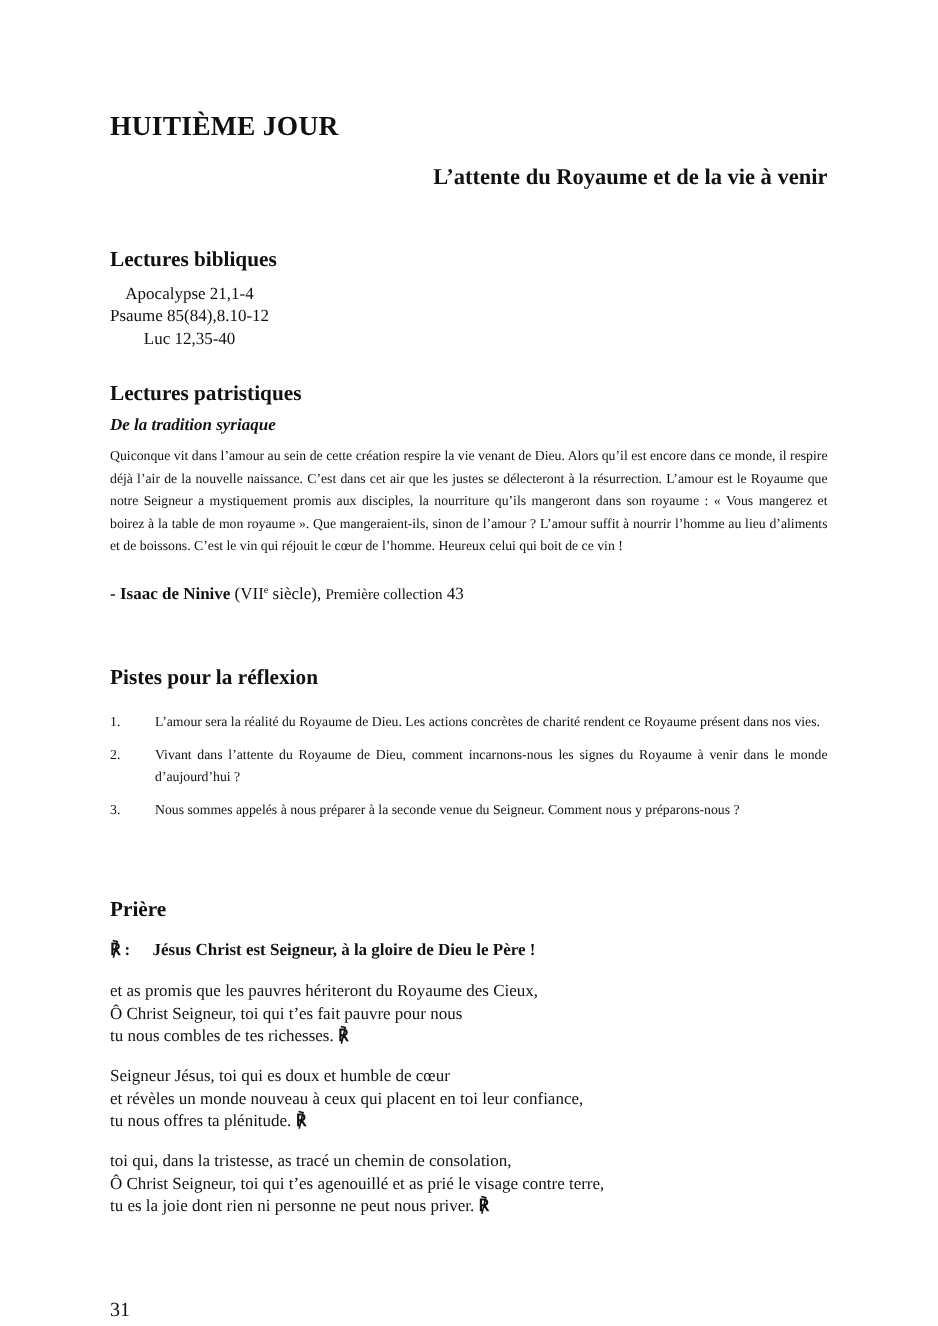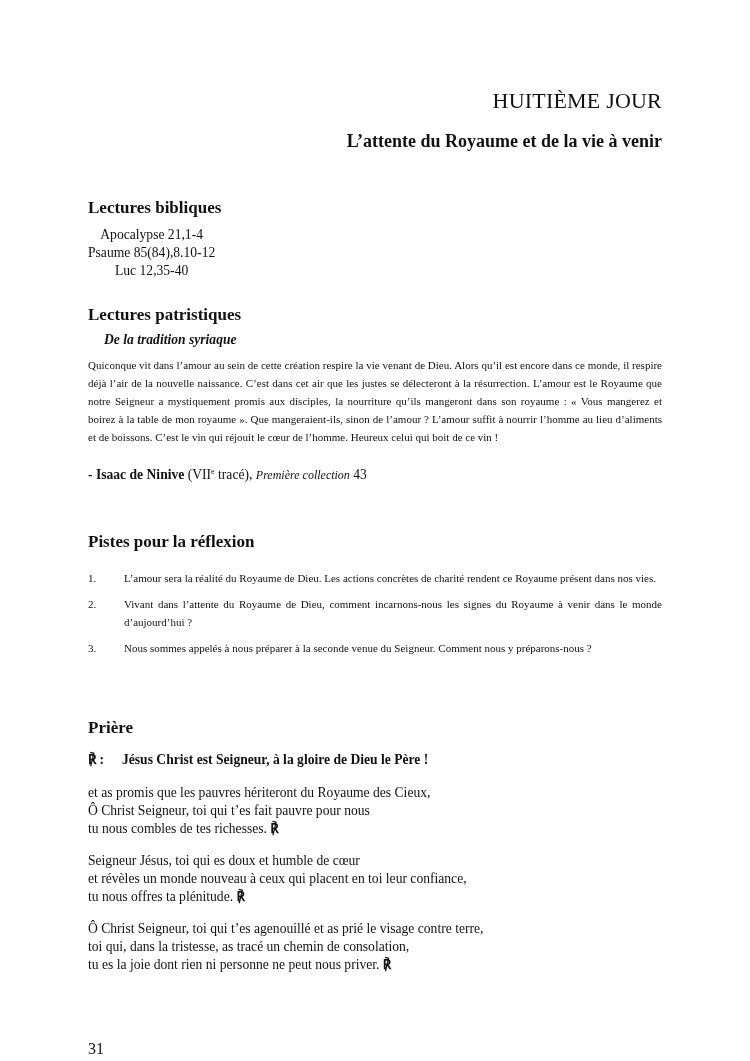--- a/index.html
+++ b/index.html
@@ -1,31 +1,31 @@
 <!DOCTYPE html>
 <html><head>
   <meta charset="utf-8">
   <style>
     html, body { margin: 0; padding: 0; background: #ffffff; }
     body {
       width: 750px; height: 1061px; position: relative; overflow: hidden;
       font-family: "Liberation Serif", "DejaVu Serif", serif; color: #111;
     }
     .page { position: absolute; left: 88px; top: 0; width: 574px; }
-    .title { position: absolute; left: 0; width: 574px; text-align: right; top: 88px; font-size: 22px; font-weight: normal; letter-spacing: 0.2px; }
+    .title { position: absolute; left: 0; width: 574px; text-align: left; top: 88px; font-size: 22px; font-weight: bold; letter-spacing: 0.2px; }
     .subtitle { position: absolute; left: 0; width: 574px; text-align: right; top: 131px; font-size: 18px; font-weight: bold; }
     .h2 { position: absolute; left: 0; font-size: 17px; font-weight: bold; }
     .body { font-size: 11px; line-height: 18px; }
     .refs { position: absolute; left: 0; top: 226px; text-align: center; }
     .refs div { line-height: 18px; font-size: 13.6px; }
-    .subhead { position: absolute; left: 16px; top: 332px; font-size: 13.6px; font-style: italic; font-weight: bold; }
+    .subhead { position: absolute; left: 0; top: 332px; font-size: 13.6px; font-style: italic; font-weight: bold; }
     .quote { position: absolute; left: 0; top: 356px; width: 574px; text-align: justify; }
     .quote p { margin: 0; }
     .attrib { position: absolute; left: 0; top: 467px; font-size: 13.6px; }
-    .attrib .work { font-style: italic; font-size: 12px; }
+    .attrib .work { font-size: 12px; }
     .attrib sup { font-size: 8px; vertical-align: 5px; }
     ol.pistes { position: absolute; left: 0; top: 569px; width: 574px; margin: 0; padding: 0; list-style: none; }
     ol.pistes li { position: relative; padding-left: 36px; margin-bottom: 8px; text-align: justify; }
     ol.pistes li .num { position: absolute; left: 0; top: 0; }
     .resp-line { position: absolute; left: 0; top: 749px; font-size: 13.6px; font-weight: bold; }
     .resp-line .sym { display: inline-block; width: 34px; }
     .stanza { position: absolute; left: 0; font-size: 13.6px; line-height: 18px; }
     .stanza .r { font-weight: bold; }
     .pagenum { position: absolute; left: 0; width: 574px; text-align: left; top: 999px; font-size: 16px; margin-top: 41px; }
   </style>
@@ -41,21 +41,21 @@
     <div>Apocalypse 21,1-4</div>
     <div>Psaume 85(84),8.10-12</div>
     <div>Luc 12,35-40</div>
   </div>
 
   <div class="h2" style="top:305px">Lectures patristiques</div>
   <div class="subhead">De la tradition syriaque</div>
   <div class="quote body">
     <p>Quiconque vit dans l’amour au sein de cette création respire la vie venant de Dieu. Alors qu’il est encore dans ce monde, il respire déjà l’air de la nouvelle naissance. C’est dans cet air que les justes se délecteront à la résurrection. L’amour est le Royaume que notre Seigneur a mystiquement promis aux disciples, la nourriture qu’ils mangeront dans son royaume : « Vous mangerez et boirez à la table de mon royaume ». Que mangeraient-ils, sinon de l’amour ? L’amour suffit à nourrir l’homme au lieu d’aliments et de boissons. C’est le vin qui réjouit le cœur de l’homme. Heureux celui qui boit de ce vin !</p>
   </div>
-  <div class="attrib"><b><span>- </span><span>Isaac de Ninive</span></b><span> (VII</span><sup>e</sup><span> tracé), </span><span class="work">Première collection</span><span> 43</span></div>
+  <div class="attrib"><b><span>- </span><span>Isaac de Ninive</span></b><span> (VII</span><sup>e</sup><span> siècle), </span><span class="work">Première collection</span><span> 43</span></div>
 
   <div class="h2" style="top:532px">Pistes pour la réflexion</div>
   <ol class="pistes body">
     <li><span class="num">1.</span><span>L’amour sera la réalité du Royaume de Dieu. Les actions concrètes de charité rendent ce Royaume présent dans nos vies.</span></li>
     <li><span class="num">2.</span><span>Vivant dans l’attente du Royaume de Dieu, comment incarnons-nous les signes du Royaume à venir dans le monde d’aujourd’hui ?</span></li>
     <li><span class="num">3.</span><span>Nous sommes appelés à nous préparer à la seconde venue du Seigneur. Comment nous y préparons-nous ?</span></li>
   </ol>
 
   <div class="h2" style="top:718px">Prière</div>
   <div class="resp-line"><span class="sym">℟ :</span><span>Jésus Christ est Seigneur, à la gloire de Dieu le Père !</span></div>
@@ -64,19 +64,19 @@
     <div>et as promis que les pauvres hériteront du Royaume des Cieux,</div>
     <div>Ô Christ Seigneur, toi qui t’es fait pauvre pour nous</div>
     <div><span>tu nous combles de tes richesses. </span><span class="r">℟</span></div>
   </div>
   <div class="stanza" style="top:852px">
     <div>Seigneur Jésus, toi qui es doux et humble de cœur</div>
     <div>et révèles un monde nouveau à ceux qui placent en toi leur confiance,</div>
     <div><span>tu nous offres ta plénitude. </span><span class="r">℟</span></div>
   </div>
   <div class="stanza" style="top:920px">
+    <div>toi qui, dans la tristesse, as tracé un chemin de consolation,</div>
     <div>Ô Christ Seigneur, toi qui t’es agenouillé et as prié le visage contre terre,</div>
-    <div>toi qui, dans la tristesse, as tracé un chemin de consolation,</div>
     <div><span>tu es la joie dont rien ni personne ne peut nous priver. </span><span class="r">℟</span></div>
   </div>
 
   <div class="pagenum">31</div>
 </div>
 
 </body></html>

